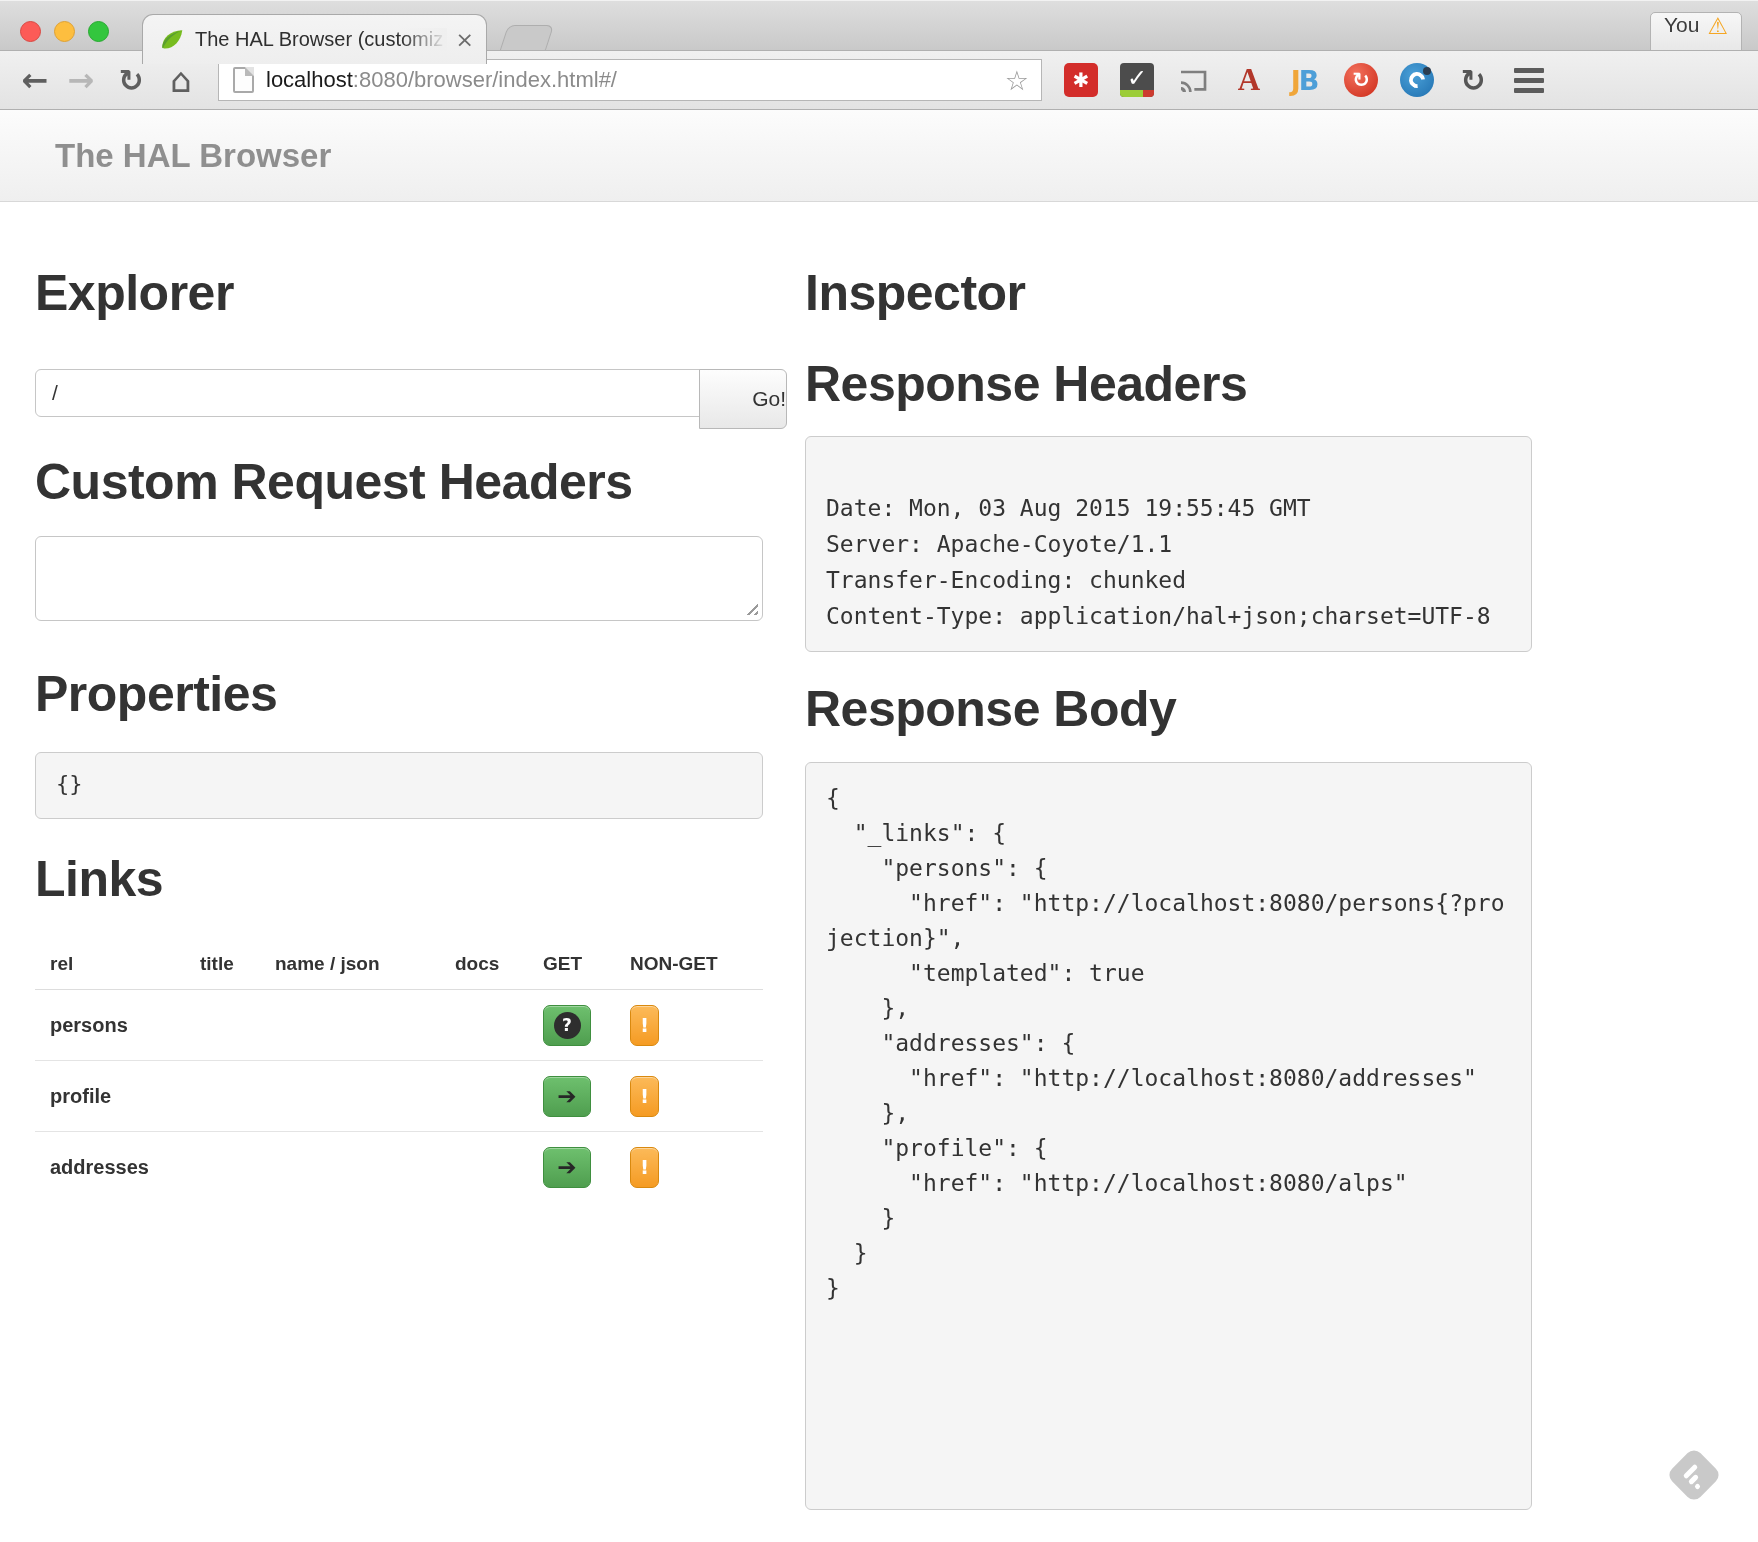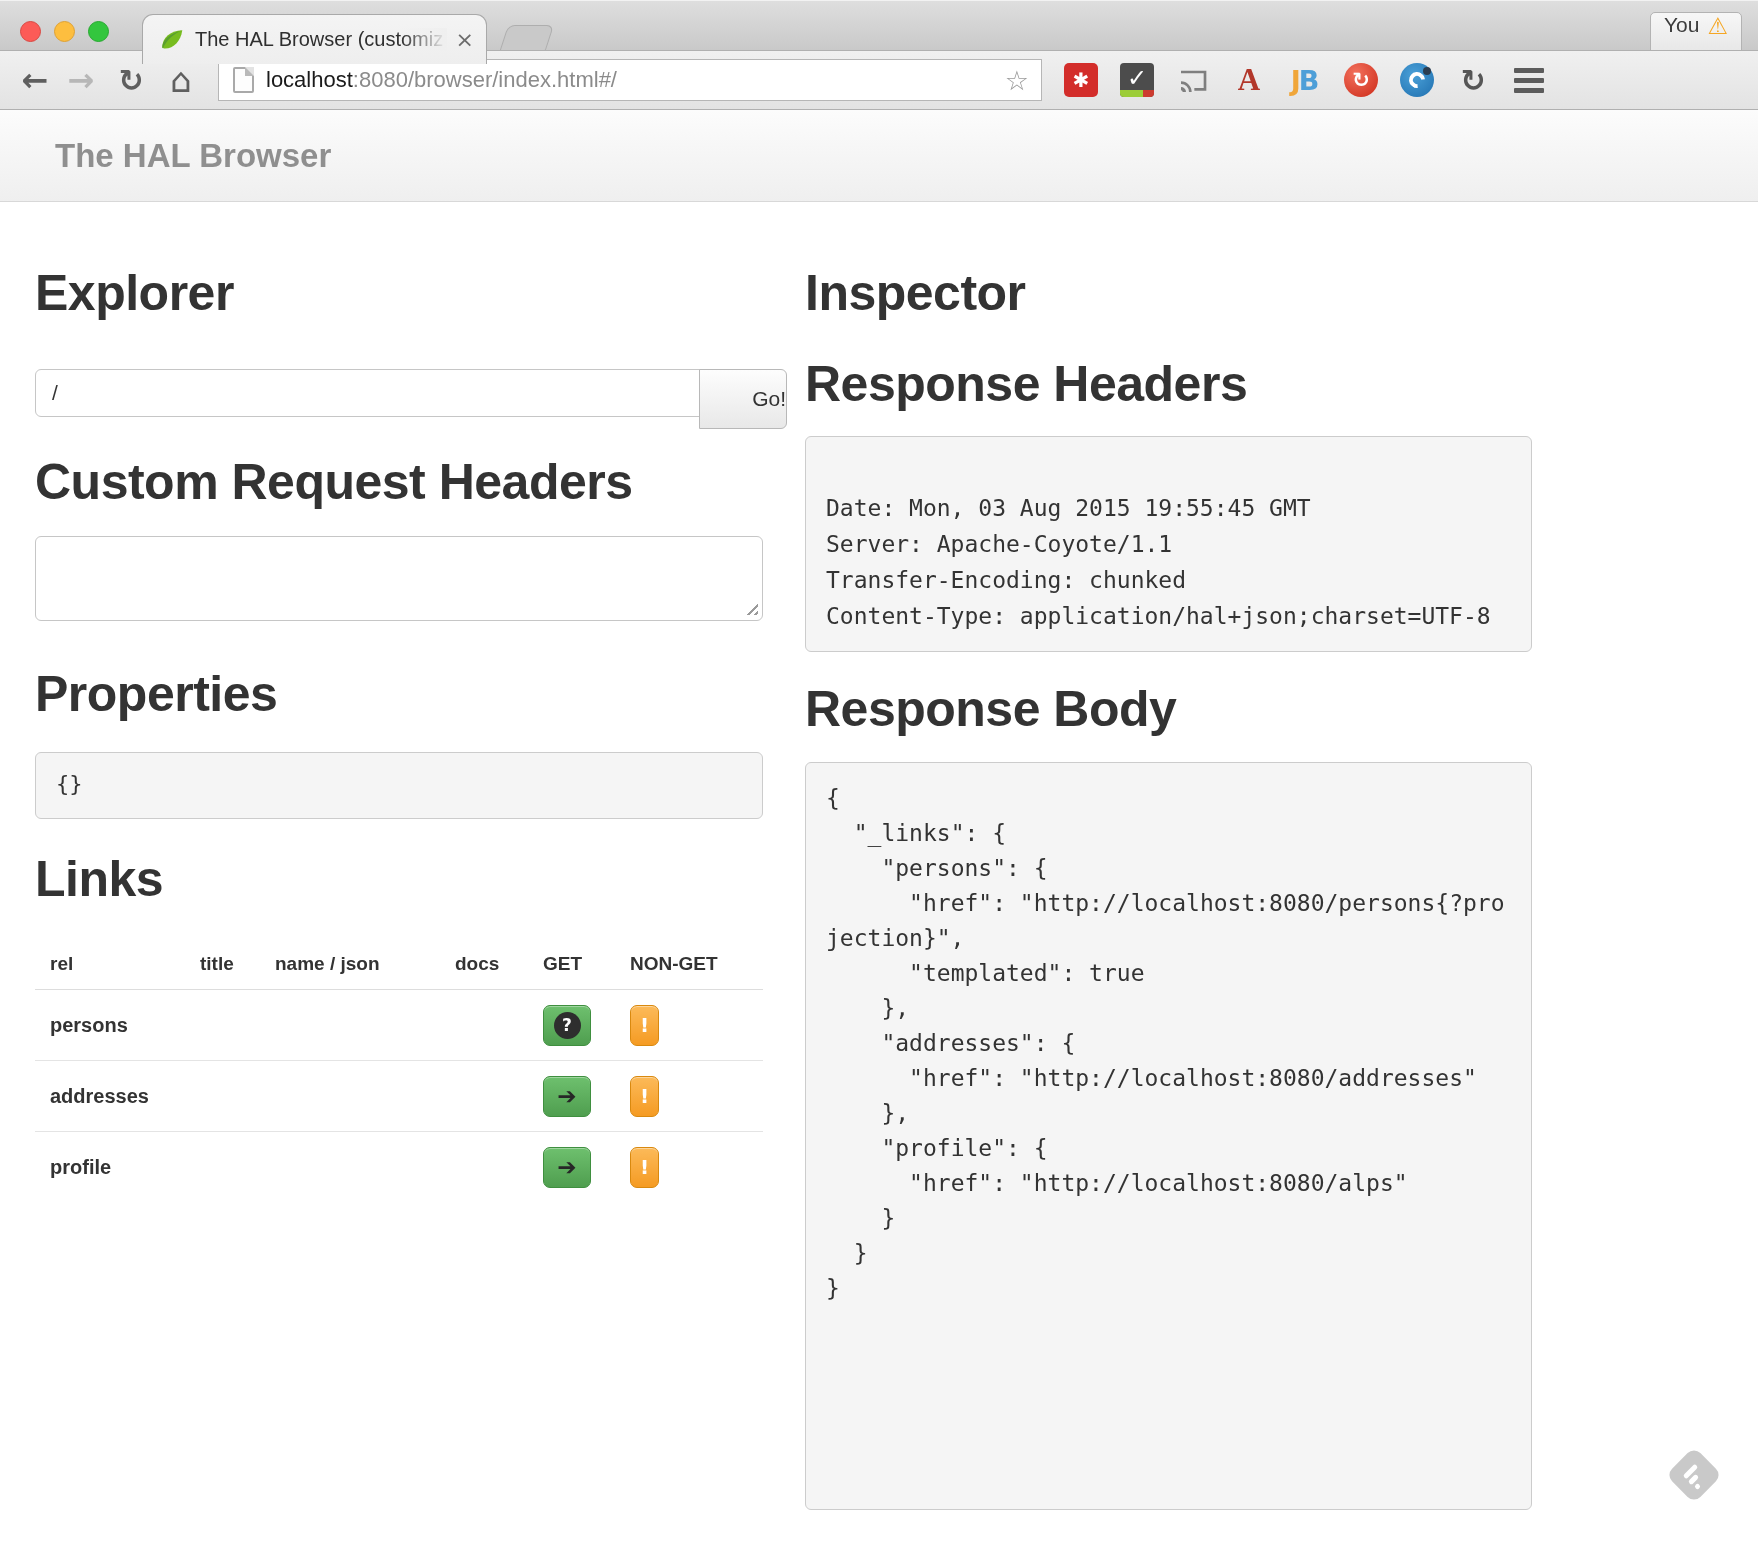--- a/index.html
+++ b/index.html
@@ -318,31 +318,31 @@
             <td class="rel">persons</td>
             <td></td>
             <td></td>
             <td></td>
             <td><button class="btn get">
                   <span class="qcirc">?</span>
                 </button></td>
             <td><button class="btn nonget">!</button></td>
           </tr>
           <tr>
-            <td class="rel">addresses</td>
+            <td class="rel">profile</td>
             <td></td>
             <td></td>
             <td></td>
             <td><button class="btn get">
                   <span class="arrow">➔</span>
                 </button></td>
             <td><button class="btn nonget">!</button></td>
           </tr>
           <tr>
-            <td class="rel">profile</td>
+            <td class="rel">addresses</td>
             <td></td>
             <td></td>
             <td></td>
             <td><button class="btn get">
                   <span class="arrow">➔</span>
                 </button></td>
             <td><button class="btn nonget">!</button></td>
           </tr>
         </tbody>
       </table>

